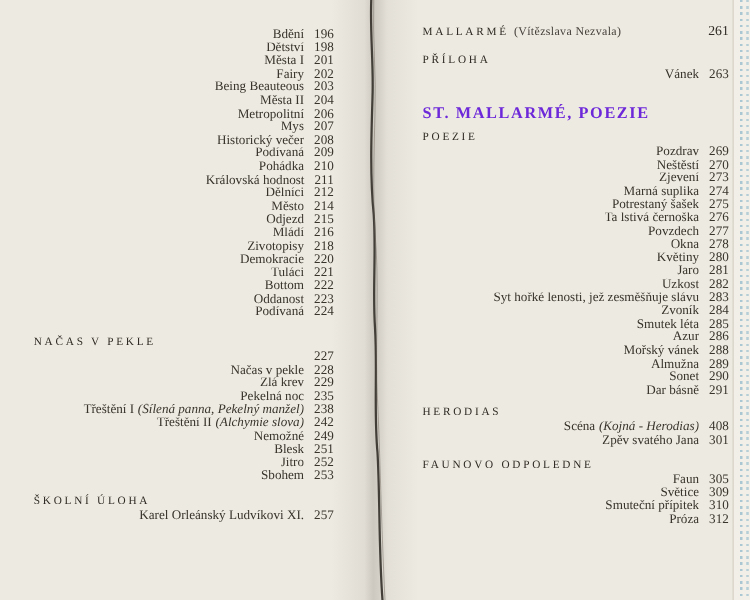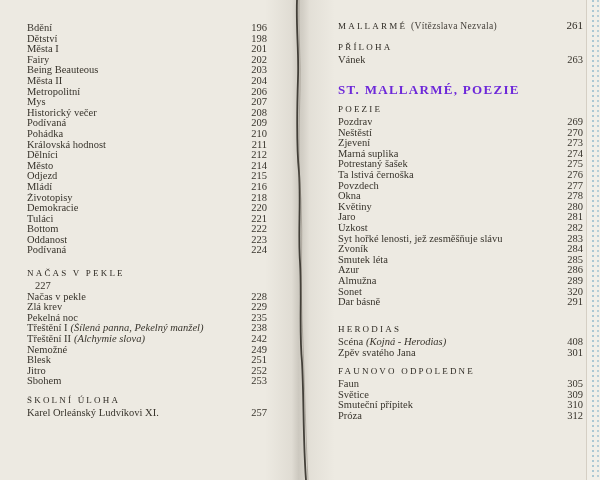--- a/index.html
+++ b/index.html
@@ -7,21 +7,21 @@
     position:relative;width:600px;height:480px;overflow:hidden;
     background:#edeae2;
     font-family:"Liberation Serif","DejaVu Serif",serif;
     color:#38342c;
   }
   .page-col{position:absolute;top:0;bottom:0;}
   .page-col.left{left:27px;width:240px;}
   .page-col.right{left:338px;width:245px;}
   .sec{position:absolute;left:0;right:0;}
   .row{
-    display:flex;justify-content:space-between;align-items:baseline;
+    display:flex;justify-content:flex-end;align-items:baseline;
     font-size:10.5px;line-height:10.6px;white-space:nowrap;
   }
   .row .label{overflow:hidden;}
   .row .num{padding-left:8px;}
   .it{font-style:italic;}
   .label > .it{margin-left:3px;}
   .hrow{
     display:flex;justify-content:space-between;align-items:baseline;
     font-size:9px;letter-spacing:2.2px;line-height:11px;margin-bottom:2px;
     white-space:nowrap;color:#2f2b24;
@@ -279,26 +279,30 @@
         </div>
         <div class="row">
           <span class="label"><span>Smutek léta</span></span>
           <span class="num">285</span>
         </div>
         <div class="row">
           <span class="label"><span>Azur</span></span>
           <span class="num">286</span>
         </div>
         <div class="row">
+          <span class="label"><span>Mořský vánek</span></span>
+          <span class="num">288</span>
+        </div>
+        <div class="row">
           <span class="label"><span>Almužna</span></span>
           <span class="num">289</span>
         </div>
         <div class="row">
           <span class="label"><span>Sonet</span></span>
-          <span class="num">320</span>
+          <span class="num">290</span>
         </div>
         <div class="row">
           <span class="label"><span>Dar básně</span></span>
           <span class="num">291</span>
         </div>
       </div>
     <div class="sec" style="top:324px">
         <div class="hrow">
           <span><span class="heading">HERODIAS</span></span>
         </div>

